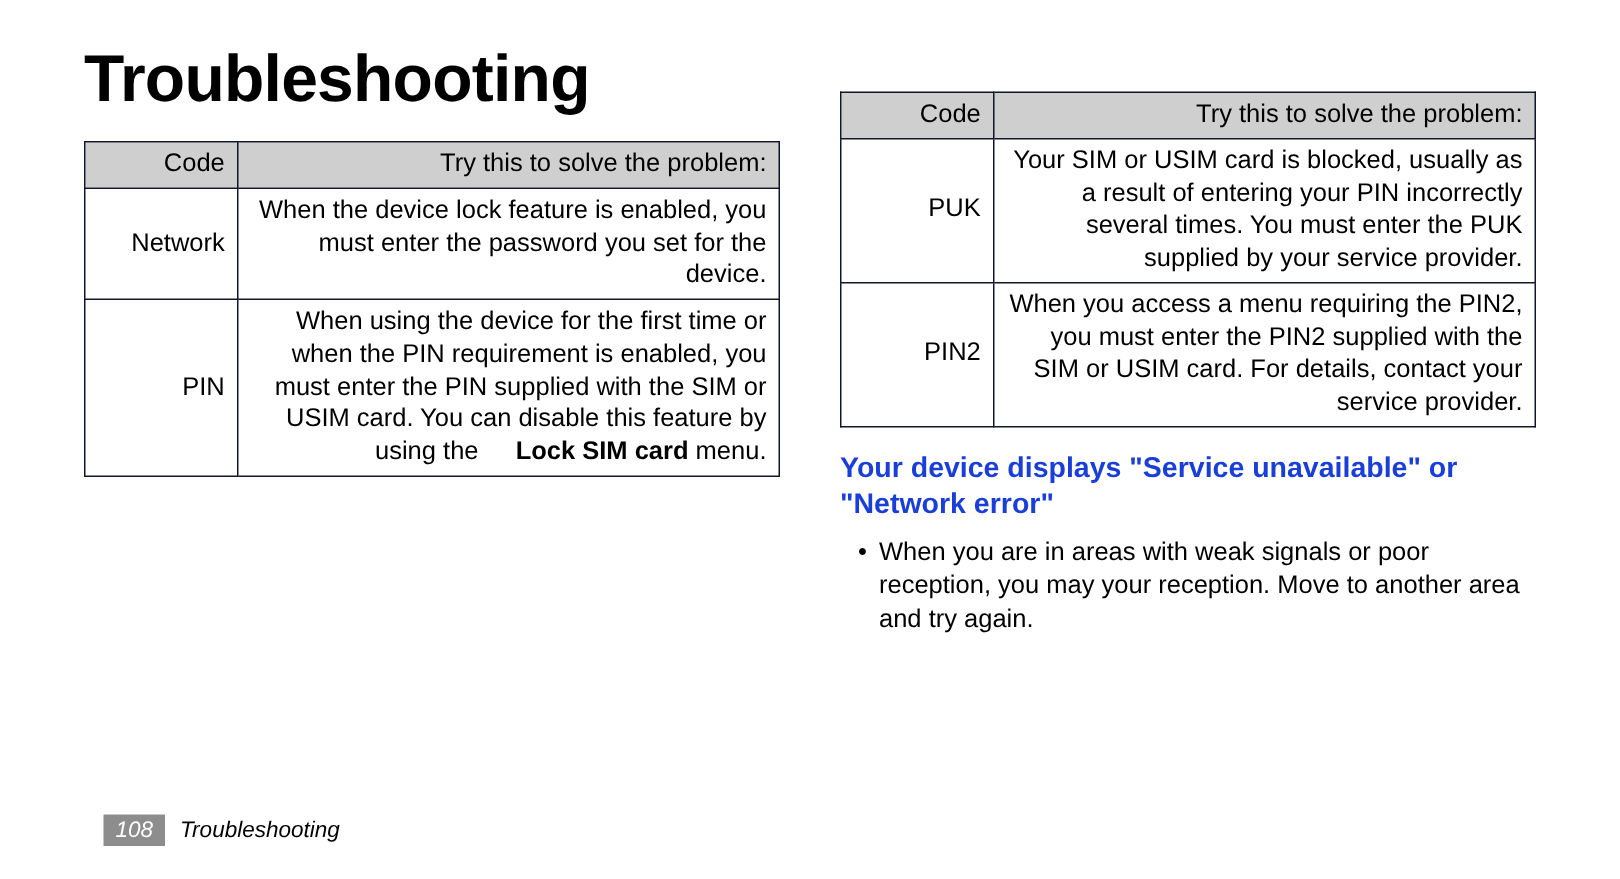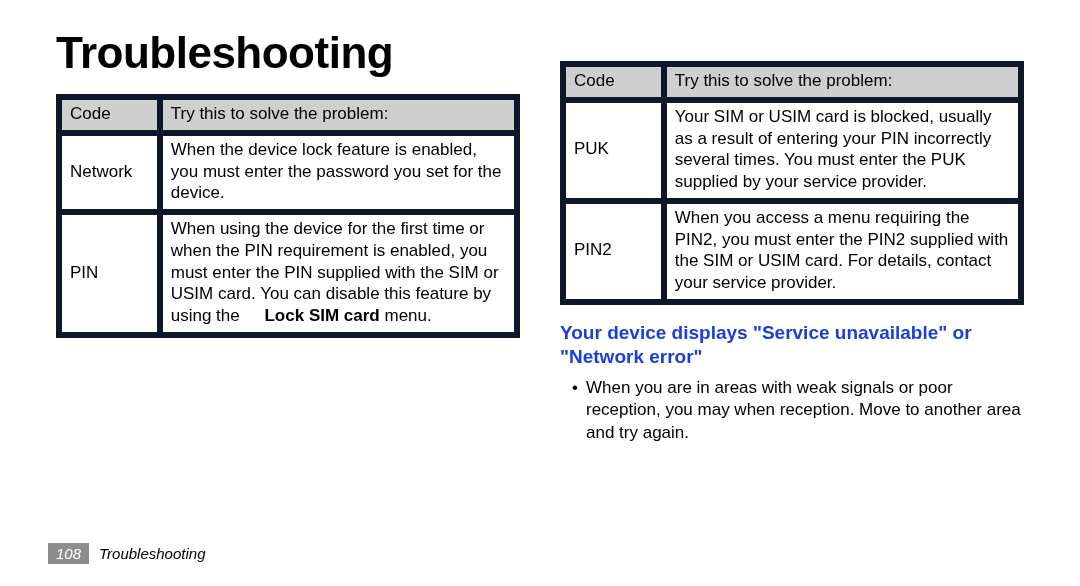--- a/index.html
+++ b/index.html
@@ -37,23 +37,23 @@
       line-height: 1.28;
       margin-bottom: 8px;
     }
     table {
       width: 100%;
       border-collapse: collapse;
       font-size: 17px;
       line-height: 1.28;
     }
     th, td {
-      border: 6px solid #0f172a;
+      border: 1px solid #0f172a;
       padding: 3px 8px 5px 8px;
-      text-align: left;
+      text-align: right;
       vertical-align: middle;
       font-weight: 400;
     }
     th {
       background: #cfcfcf;
     }
     th.code-col, td.code-col {
       width: 22%;
     }
     .bullets {
@@ -70,21 +70,21 @@
     }
     .bullets li::before {
       content: "•";
       position: absolute;
       left: 0;
       top: 0;
     }
     .footer {
       position: absolute;
       bottom: 22px;
-      left: 48px;
+      left: 69px;
       display: flex;
       align-items: center;
       gap: 10px;
       font-size: 15px;
       font-style: italic;
     }
     .pagenum {
       background: #8d8d8d;
       color: #fff;
       padding: 2px 8px;
@@ -138,21 +138,21 @@
       <tr>
         <td class="code-col">PIN2</td>
         <td>When you access a menu requiring the PIN2, you must enter the PIN2 supplied with the SIM or USIM card. For details, contact your service provider.</td>
       </tr>
     </tbody>
       </table>
 
     <div class="section-heading" style="margin-top:16px;">Your device displays "Service unavailable" or "Network error"</div>
 
     <ul class="bullets">
-      <li>When you are in areas with weak signals or poor reception, you may when reception. Move to another area and try again.</li>
+      <li>When you are in areas with weak signals or poor reception, you may your reception. Move to another area and try again.</li>
     </ul>
   </div>
 </div>
 
 <div class="footer">
   <span class="pagenum">108</span>
   <span>Troubleshooting</span>
 </div>
 
 </body></html>

